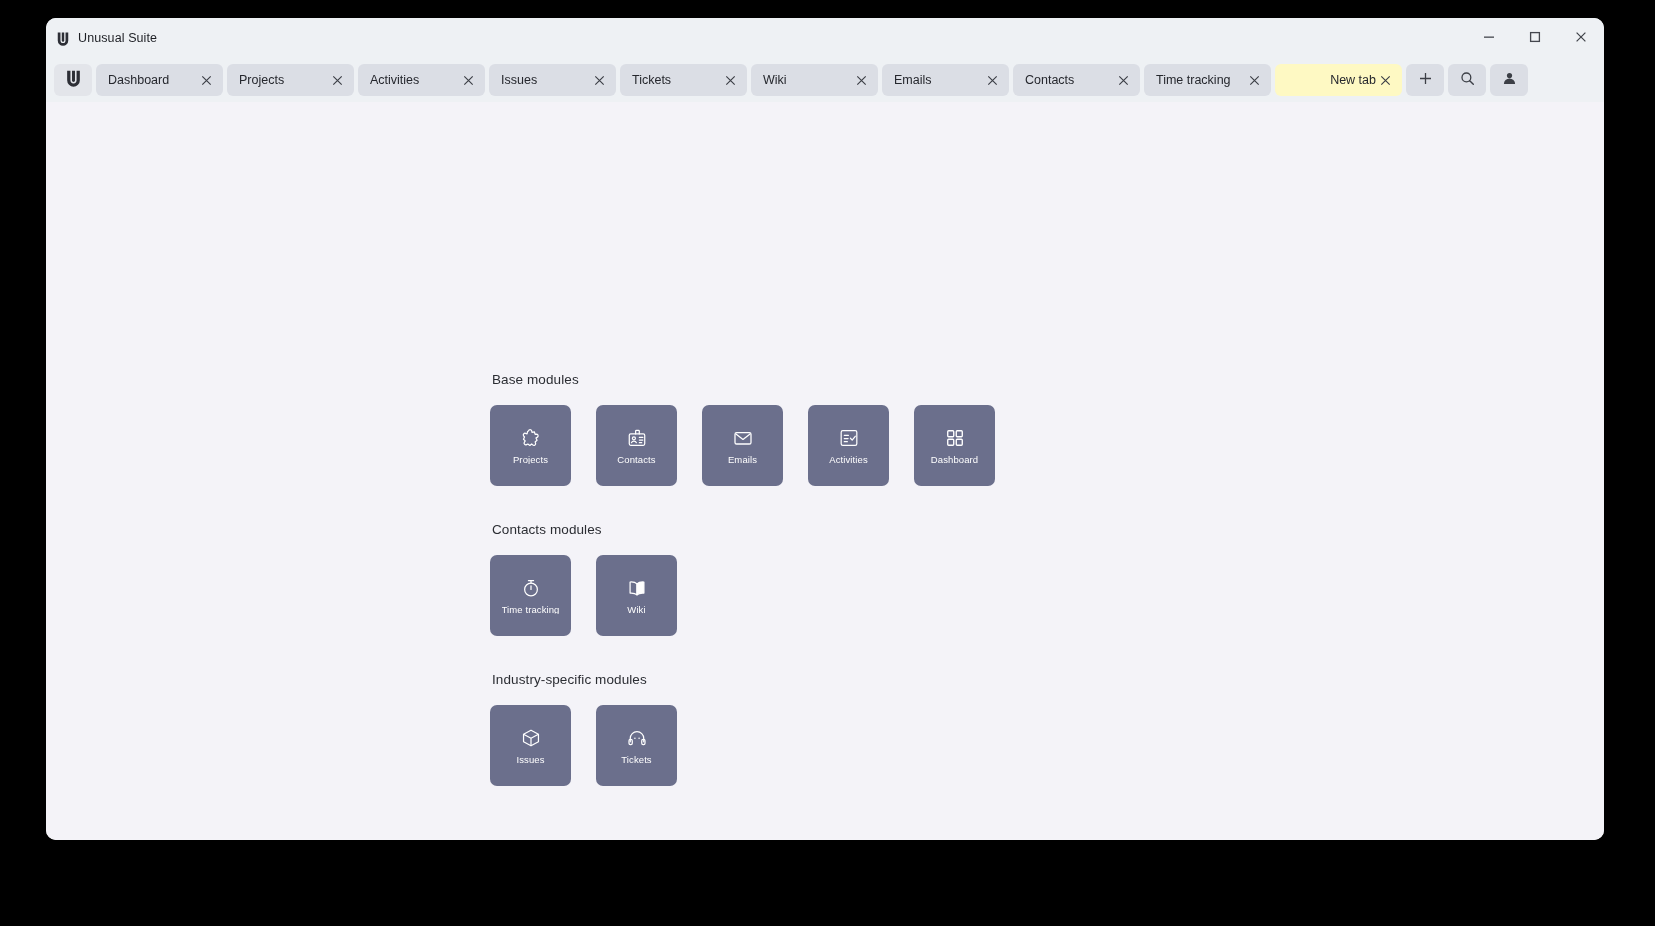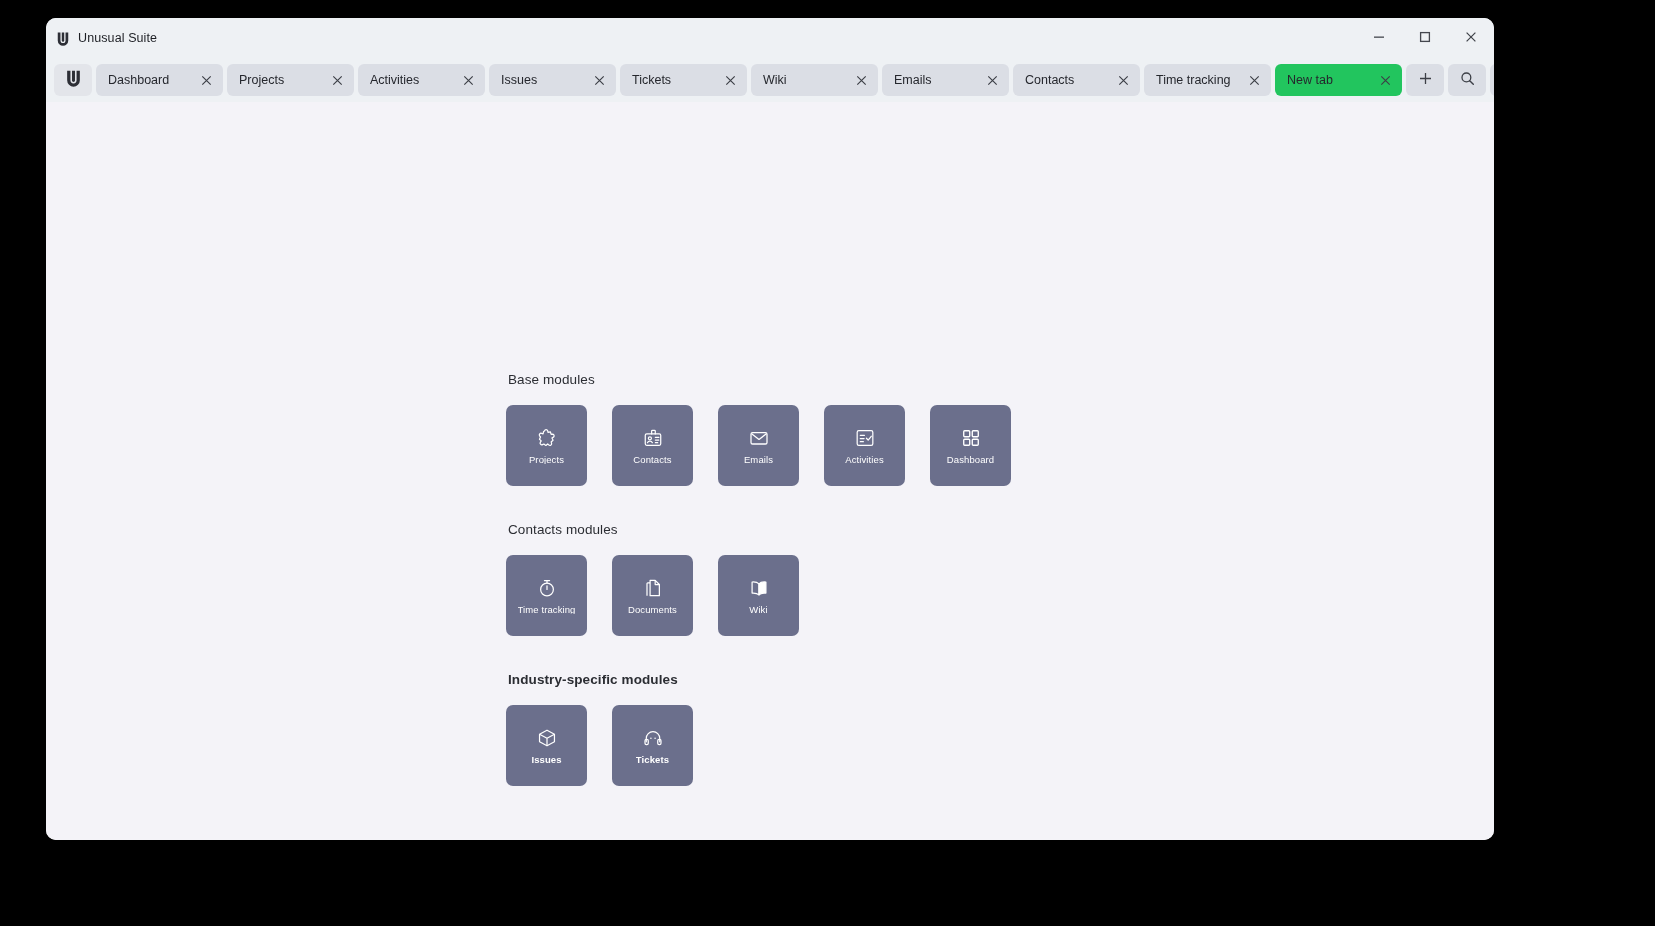--- a/index.html
+++ b/index.html
@@ -9,21 +9,21 @@
     width: 1655px;
     height: 926px;
     overflow: hidden;
     font-family: "Liberation Sans", sans-serif;
   }
 
   #app-window {
     position: absolute;
     left: 46px;
     top: 18px;
-    width: 1448px;
+    width: 1558px;
     height: 822px;
     background: #f4f3f8;
     border-radius: 10px;
     overflow: hidden;
     box-shadow: 0 6px 28px rgba(0,0,0,0.35);
     display: flex;
     flex-direction: column;
   }
 
   
@@ -95,21 +95,21 @@
     width: 127px;
     flex: 0 0 auto;
     background: #dbdee5;
     border-radius: 6px;
     display: flex;
     align-items: center;
     padding: 0 8px 0 12px;
     box-sizing: border-box;
     cursor: default;
   }
-  .tab.active { background: #22c55e; }
+  .tab.active { background: #fef9c3; text-align: right; }
   .tab-label {
     font-size: 12.5px;
     color: #25272d;
     white-space: nowrap;
     overflow: hidden;
     text-overflow: ellipsis;
     flex: 1 1 auto;
   }
   .tab-close {
     width: 18px;
@@ -136,26 +136,26 @@
 
   
   .content {
     flex: 1 1 auto;
     background: #f4f3f8;
     overflow: hidden;
     position: relative;
   }
   .modules-wrap {
     position: absolute;
-    left: 460px;
+    left: 444px;
     top: 270px;
     width: 900px;
   }
   .section { margin-bottom: 36px; }
-  .section:last-child { margin-bottom: 0; font-weight: bold; }
+  .section:last-child { margin-bottom: 0; }
   .section-title {
     font-size: 13.5px;
     color: #2b2d33;
     margin: 0 0 18px 2px;
     letter-spacing: 0.1px;
   }
   .tiles {
     display: flex;
     flex-wrap: wrap;
     gap: 25px;
@@ -438,30 +438,20 @@
               <svg width="20" height="20" viewBox="0 0 22 22" fill="none" stroke="#ffffff" stroke-width="1.35" stroke-linecap="round" stroke-linejoin="round">
                 <circle cx="11" cy="12.6" r="7"></circle>
                 <path d="M11 8.6 V12.6"></path>
                 <path d="M8.2 2.8 h5.6"></path>
                 <path d="M11 2.8 V5.6"></path>
               </svg>
             </span>
             <span class="tile-label">Time tracking</span>
           </div>
 
-          <div class="tile">
-            <span class="tile-icon">
-              <svg width="20" height="20" viewBox="0 0 22 22" fill="none" stroke="#ffffff" stroke-width="1.35" stroke-linejoin="round">
-                <path d="M7.8 2.6 h5.6 l4.6 4.6 V19.4 H7.8 Z"></path>
-                <path d="M13.4 2.6 V7.2 h4.6"></path>
-                <path d="M7.8 5.4 H5.2 a.8 .8 0 0 0 -.8 .8 V19.4"></path>
-              </svg>
-            </span>
-            <span class="tile-label">Documents</span>
-          </div>
 
           <div class="tile">
             <span class="tile-icon">
               <svg width="20" height="20" viewBox="0 0 22 22" fill="none" stroke="#ffffff" stroke-width="1.35" stroke-linejoin="round">
                 <path d="M11 6.4 C9.2 4.6 6.6 4.2 3.4 4.4 V16.6 C6.6 16.4 9.2 16.8 11 18.6 Z"></path>
                 <path d="M11 6.4 C12.8 4.6 15.4 4.2 18.6 4.4 V16.6 C15.4 16.4 12.8 16.8 11 18.6 Z" fill="#ffffff" stroke="none"></path>
                 <path d="M11 6.4 C12.8 4.6 15.4 4.2 18.6 4.4 V16.6 C15.4 16.4 12.8 16.8 11 18.6 Z"></path>
               </svg>
             </span>
             <span class="tile-label">Wiki</span>

